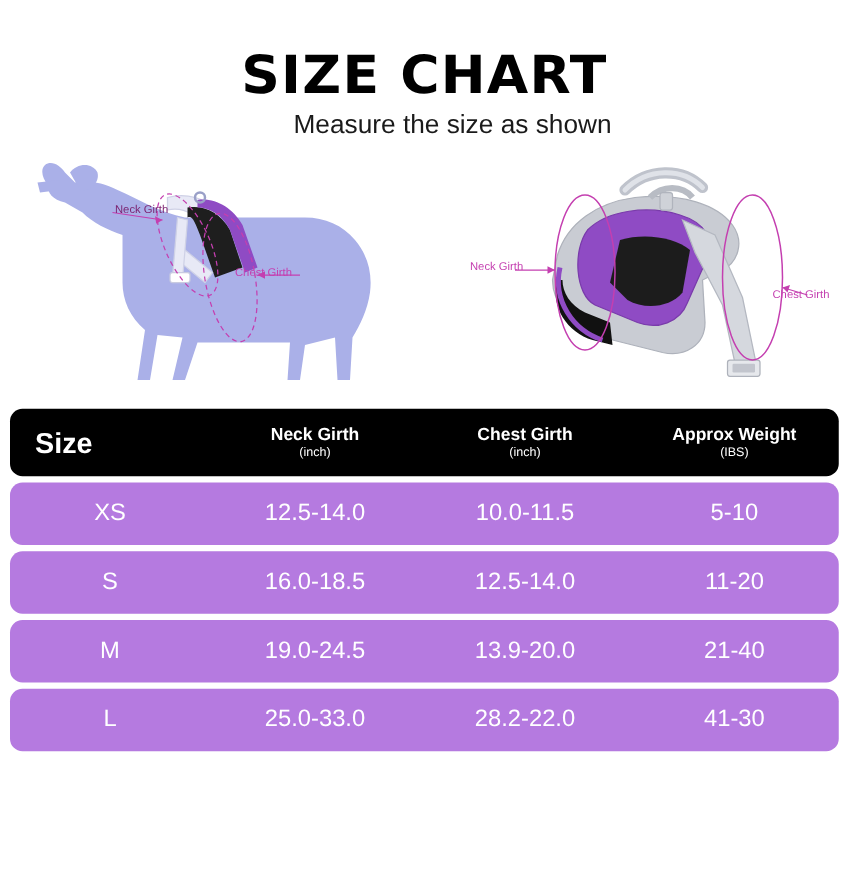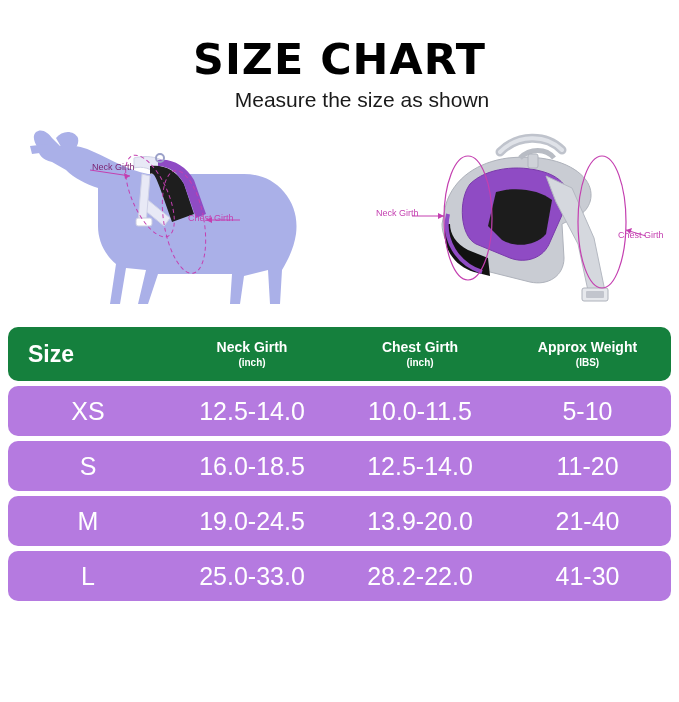--- a/index.html
+++ b/index.html
@@ -86,21 +86,21 @@
     border-spacing: 0 5px;
     width: 100%;
     table-layout: fixed;
   }
   table.size-table th, table.size-table td {
     padding: 0;
     text-align: center;
     vertical-align: middle;
   }
   .hdr-row > th {
-    background: #15803d;
+    background: #000000;
     color: #ffffff;
     height: 54px;
   }
   .hdr-row > th:first-child {
     border-top-left-radius: 10px;
     border-bottom-left-radius: 10px;
     text-align: left;
     padding-left: 20px;
     font-size: 23px;
     font-weight: bold;
@@ -111,28 +111,28 @@
   }
   .hdr-main {
     display: block;
     font-size: 14px;
     font-weight: bold;
     line-height: 1.15;
   }
   .hdr-sub {
     display: block;
     font-size: 10px;
-    font-weight: bold;
+    font-weight: normal;
     line-height: 1.3;
   }
   .body-row > td {
     background: #b57ae0;
     color: #ffffff;
     height: 50px;
-    font-size: 25px;
+    font-size: 19px;
   }
   .body-row > td:first-child {
     border-top-left-radius: 10px;
     border-bottom-left-radius: 10px;
   }
   .body-row > td:last-child {
     border-top-right-radius: 10px;
     border-bottom-right-radius: 10px;
   }
   .col-size { width: 160px; }

